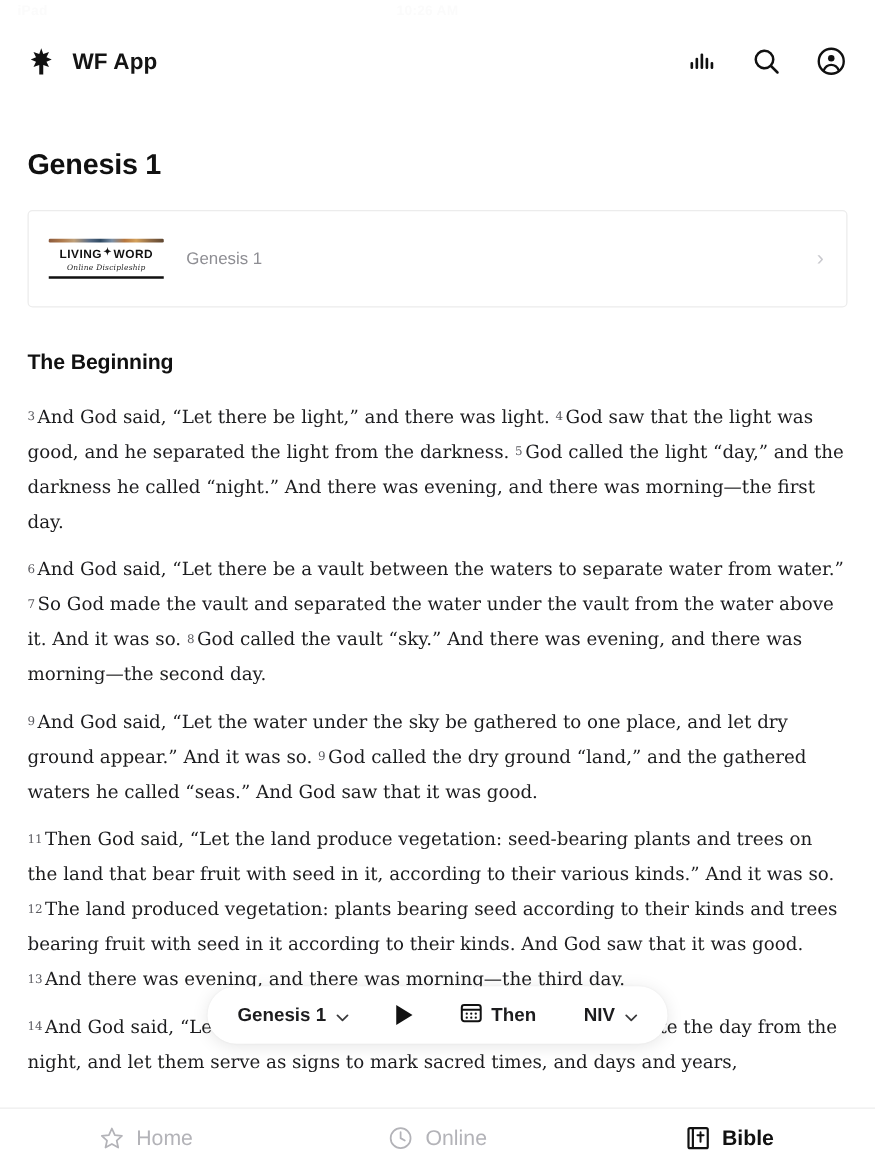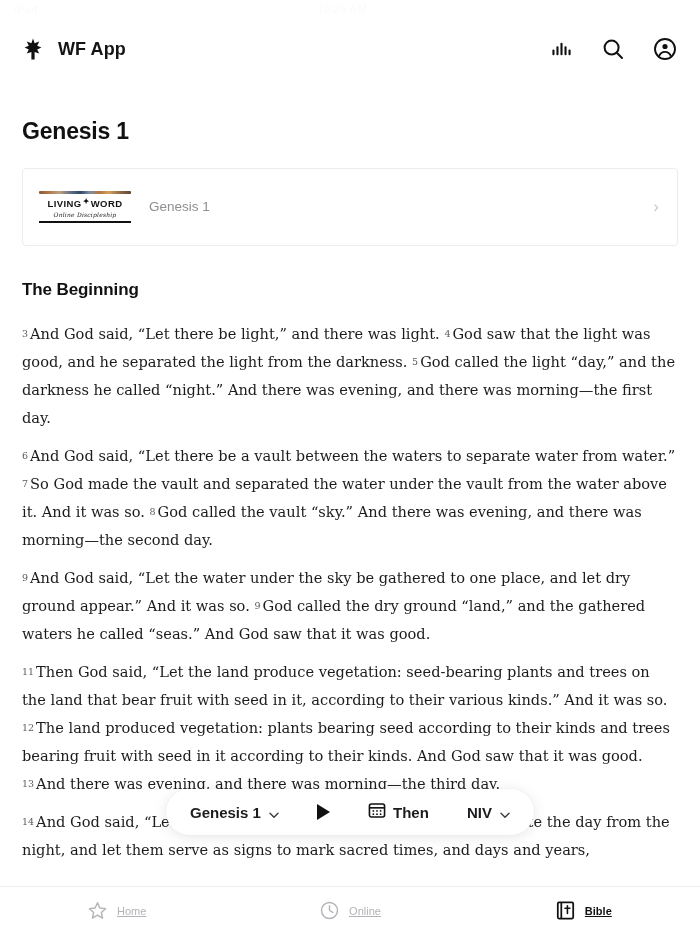--- a/index.html
+++ b/index.html
@@ -124,21 +124,21 @@
     position: absolute; left: 0; bottom: 0;
     width: 700px; height: 48px;
     background: #fff;
     border-top: 1px solid #ededed;
     display: flex; align-items: center;
   }
   .tab {
     flex: 1 1 0; display: flex; align-items: center; justify-content: center;
     gap: 9px; cursor: pointer; height: 100%;
   }
-  .tab-label { font-size: 11px; color: #b3b3b8; text-decoration: underline; }
+  .tab-label { font-size: 17px; color: #b3b3b8; }
   .tab.active .tab-label { color: #111; font-weight: bold; }
   .tab-ico { display: flex; align-items: center; justify-content: center; }
 </style>
 </head>
 <body>
 
 <div class="screen">
 
   <div class="statusbar">
     <div class="sb-left">iPad</div>

